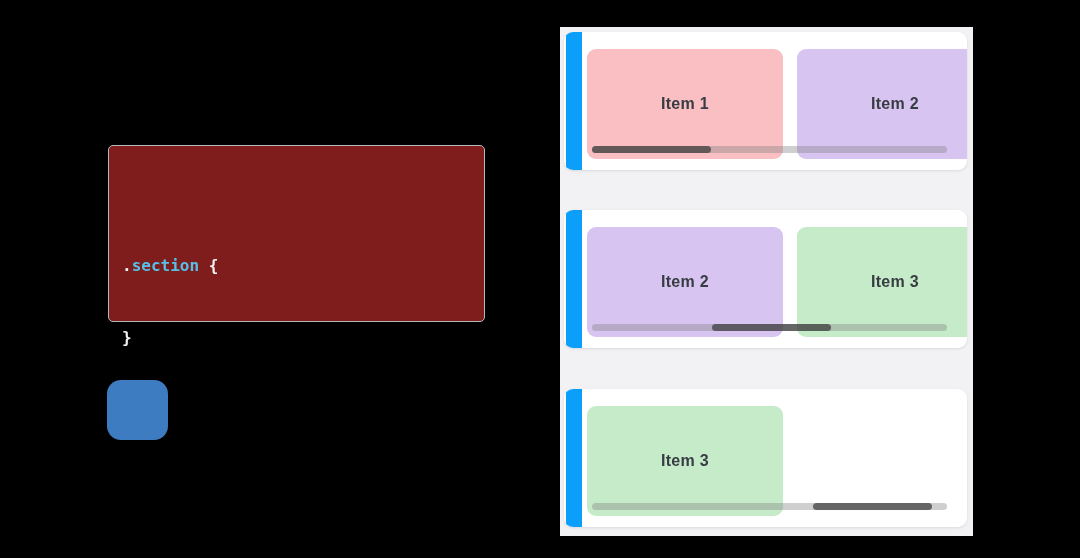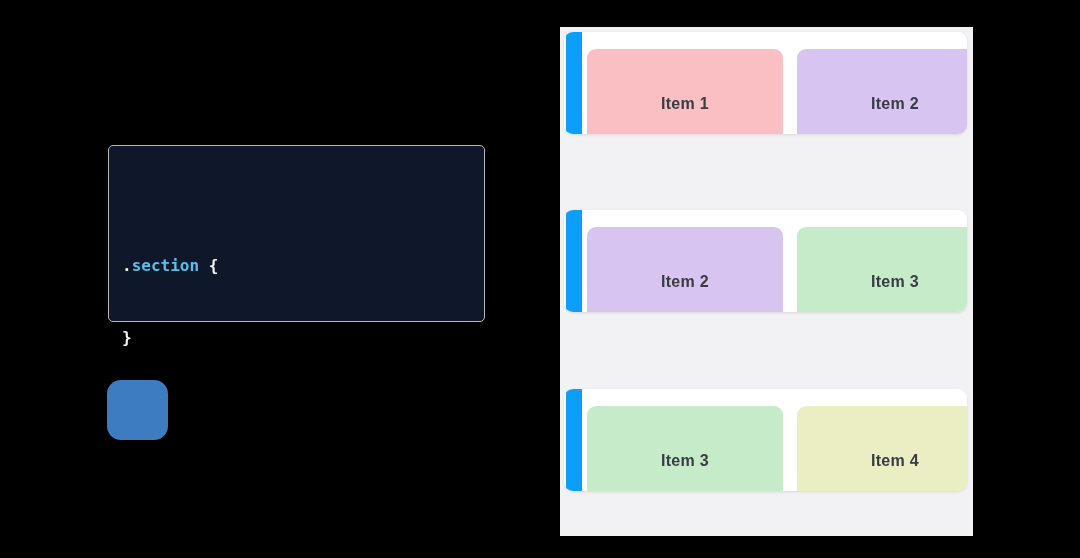--- a/index.html
+++ b/index.html
@@ -5,21 +5,21 @@
   html, body { margin: 0; padding: 0; background: #000; }
   .stage {
     position: relative; width: 1080px; height: 558px;
     background: #000; overflow: hidden;
     font-family: "Liberation Sans", sans-serif;
   }
 
   
   .code-block {
     position: absolute; left: 108px; top: 145px; width: 377px; height: 177px;
-    box-sizing: border-box; background: #0f172a;
+    box-sizing: border-box; background: #7f1d1d;
     border: 1px solid #b4b9bd; border-radius: 5px;
     padding: 12px 10px 0 13px;
     font-family: "DejaVu Sans Mono", monospace;
     font-size: 16px; line-height: 24px; font-weight: bold;
     white-space: pre; color: #f2f3f4;
   }
   .code-rule-2 { margin-top: 13px; }
   .tok-plain    { color: #f2f3f4; }
   .tok-selector { color: #55c1e8; }
   .tok-property { color: #d5d87e; }
@@ -30,21 +30,21 @@
     position: absolute; left: 107px; top: 380px; width: 61px; height: 60px;
     border-radius: 14px; background: #3e7cc2;
   }
 
   
   .panel-column {
     position: absolute; left: 560px; top: 27px; width: 413px; height: 509px;
     background: #f2f2f4;
   }
   .card {
-    position: absolute; left: 4px; width: 403px; height: 102px;
+    position: absolute; left: 4px; width: 403px; height: 138px;
     background: #ffffff; border-radius: 9px; overflow: hidden;
     box-shadow: 0 1px 3px rgba(0,0,0,0.10);
   }
   .card-1 { top: 5px; }
   .card-2 { top: 183px; }
   .card-3 { top: 362px; }
   .accent-bar {
     position: absolute; left: 2px; top: 0; width: 16px; height: 100%;
     background: #0b9ffb;
   }
@@ -111,22 +111,19 @@
       <div class="track" style="background: rgba(130, 130, 130, 0.38);">
         <div class="thumb" style="left: 120px; background: rgba(50, 50, 50, 0.68);"></div>
       </div>
     </div>
 
     <div class="card card-3">
       <div class="accent-bar" style="background: rgb(11, 159, 251);"></div>
       <div class="item item-first" style="background: rgb(198, 235, 201);">
         <span class="item-label">Item 3</span>
       </div>
-      <div class="item item-second" style="background: rgb(235, 237, 195);">
-        <span class="item-label">Item 4</span>
-      </div>
       <div class="track" style="background: rgba(130, 130, 130, 0.38);">
         <div class="thumb" style="left: 221px; background: rgba(50, 50, 50, 0.68);"></div>
       </div>
     </div>
 
   </div>
 </div>
 
 </body></html>

